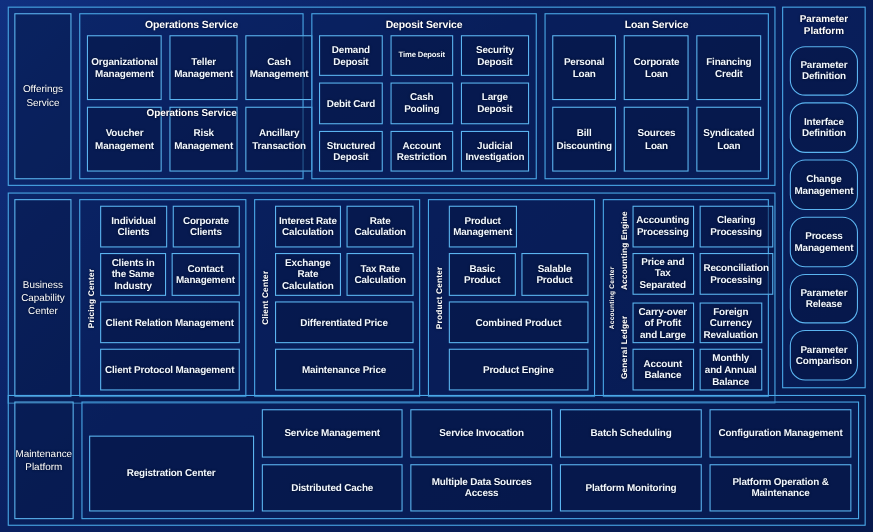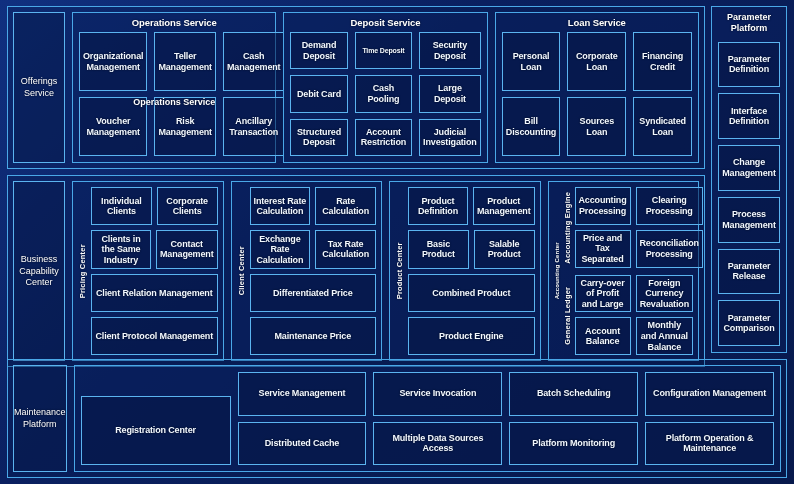--- a/index.html
+++ b/index.html
@@ -208,21 +208,21 @@
   .param-rail .param-head {
     color: #fff;
     font-weight: bold;
     font-size: 9px;
     text-align: center;
     line-height: 1.25;
     text-shadow: 0 0 2px rgba(0,0,0,.7);
     flex: 0 0 auto;
     margin-bottom: 1px;
   }
-  .param-rail .cell { flex: 1 1 0; }
+  .param-rail .cell { flex: 1 1 0; border-radius: 14px; }
 
   
   .tech-row {
     flex: 1 1 auto;
     display: flex;
     gap: 7px;
     padding: 5px;
     min-width: 0;
   }
   .tech-panel {
@@ -340,21 +340,20 @@
             <div class="bcc-wide">
               <div class="cell">Maintenance Price</div>
             </div>
           </div>
         </div>
 
         <div class="bcc-panel">
           <div class="vlabel">Product Center</div>
           <div class="bcc-body">
             <div class="bcc-pair">
-              <div class="cell">Product Definition</div>
               <div class="cell">Product Management</div>
             </div>
             <div class="bcc-pair">
               <div class="cell">Basic Product</div>
               <div class="cell">Salable Product</div>
             </div>
             <div class="bcc-wide">
               <div class="cell">Combined Product</div>
             </div>
             <div class="bcc-wide">

